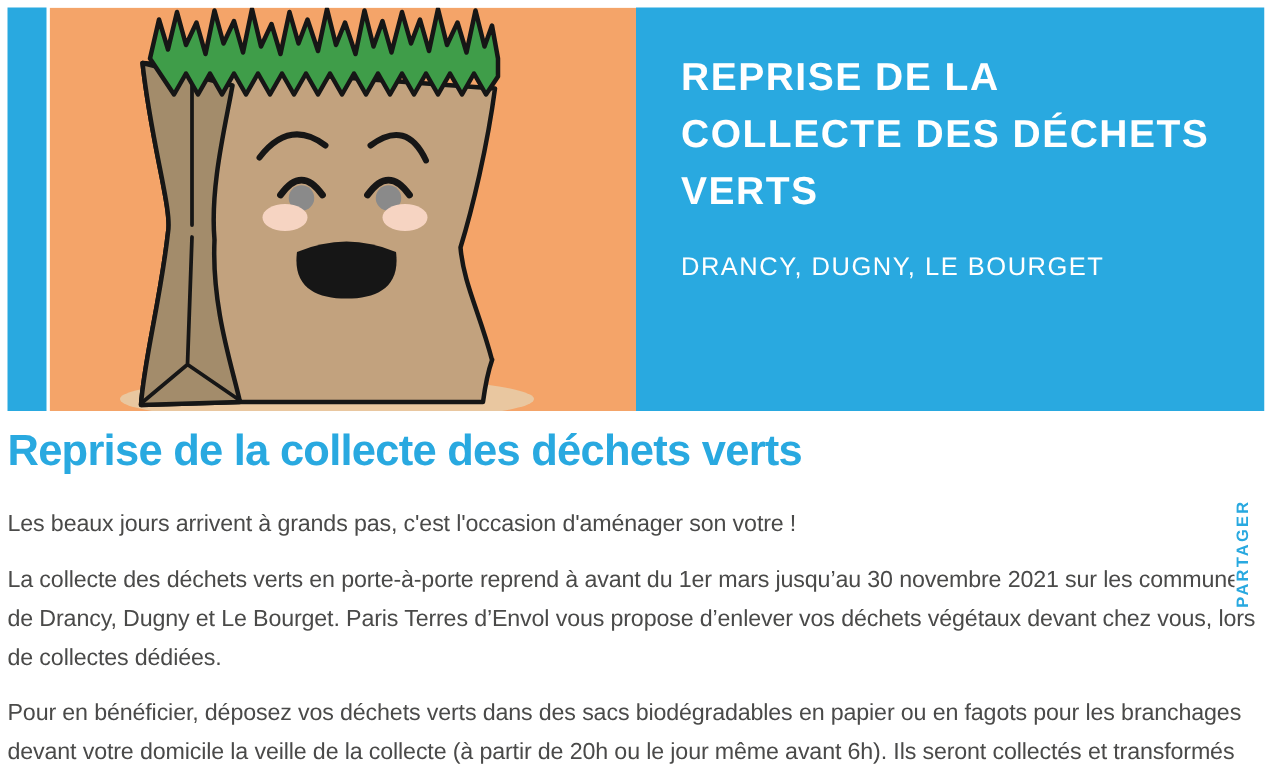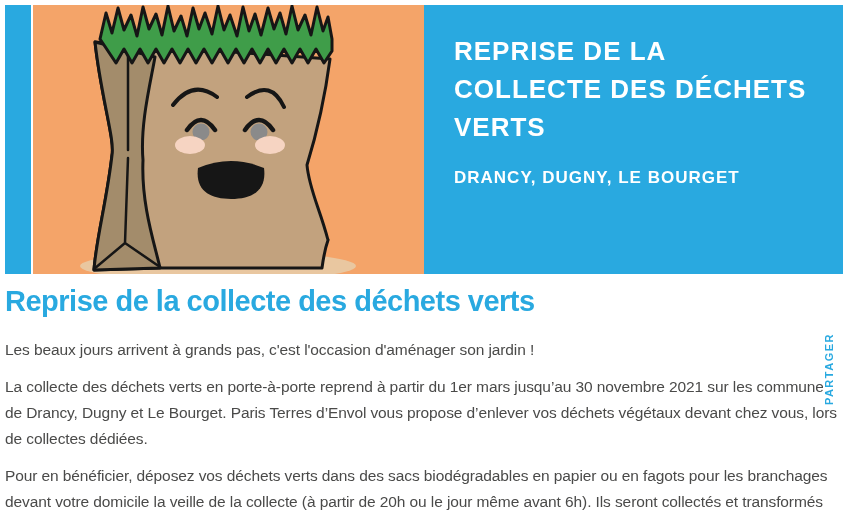--- a/index.html
+++ b/index.html
@@ -38,21 +38,21 @@
     font-size: 26px;
     line-height: 38px;
     font-weight: 700;
     letter-spacing: 1px;
     text-transform: uppercase;
   }
   .banner-subtitle {
     margin-top: 21px;
     font-size: 17px;
     line-height: 22px;
-    font-weight: 700;
+    font-weight: 400;
     letter-spacing: 1px;
     text-transform: uppercase;
   }
 
   
   .content {
     position: absolute; top: 281px; left: 0; right: 0;
     padding: 0 6px 0 5px;
   }
   .article-heading {
@@ -134,25 +134,25 @@
   <div class="banner-text" style="background-color: rgb(41, 169, 224);">
     <h1 class="banner-title">REPRISE DE LA COLLECTE DES DÉCHETS VERTS</h1>
     <div class="banner-subtitle">DRANCY, DUGNY, LE BOURGET</div>
   </div>
 </div>
 
 <div class="content">
   <h2 class="article-heading" style="color: rgb(41, 169, 224);">Reprise de la collecte des déchets verts</h2>
 
   <p>
-    <span>Les beaux jours arrivent à grands pas, c'est l'occasion d'aménager son jardin !</span>
+    <span>Les beaux jours arrivent à grands pas, c'est l'occasion d'aménager son votre !</span>
   </p>
 
   <p>
-    <span>La collecte des déchets verts en porte-à-porte reprend à partir </span><strong>du 1er mars jusqu’au 30 novembre 2021</strong><span> sur les communes de Drancy, Dugny et Le Bourget. Paris Terres d’Envol vous propose d’enlever vos déchets végétaux devant chez vous, lors de collectes dédiées.</span>
+    <span>La collecte des déchets verts en porte-à-porte reprend à avant </span><strong>du 1er mars jusqu’au 30 novembre 2021</strong><span> sur les communes de Drancy, Dugny et Le Bourget. Paris Terres d’Envol vous propose d’enlever vos déchets végétaux devant chez vous, lors de collectes dédiées.</span>
   </p>
 
   <p>
     <span>Pour en bénéficier, déposez vos déchets verts dans des sacs biodégradables en papier ou en fagots pour les branchages devant votre domicile la veille de la collecte (à partir de 20h ou le jour même avant 6h). Ils seront collectés et transformés en compost utilisé dans l'agriculture.</span>
   </p>
 </div>
 
 <a class="share-link" style="color: rgb(41, 169, 224);">PARTAGER</a>
 
 </body></html>

